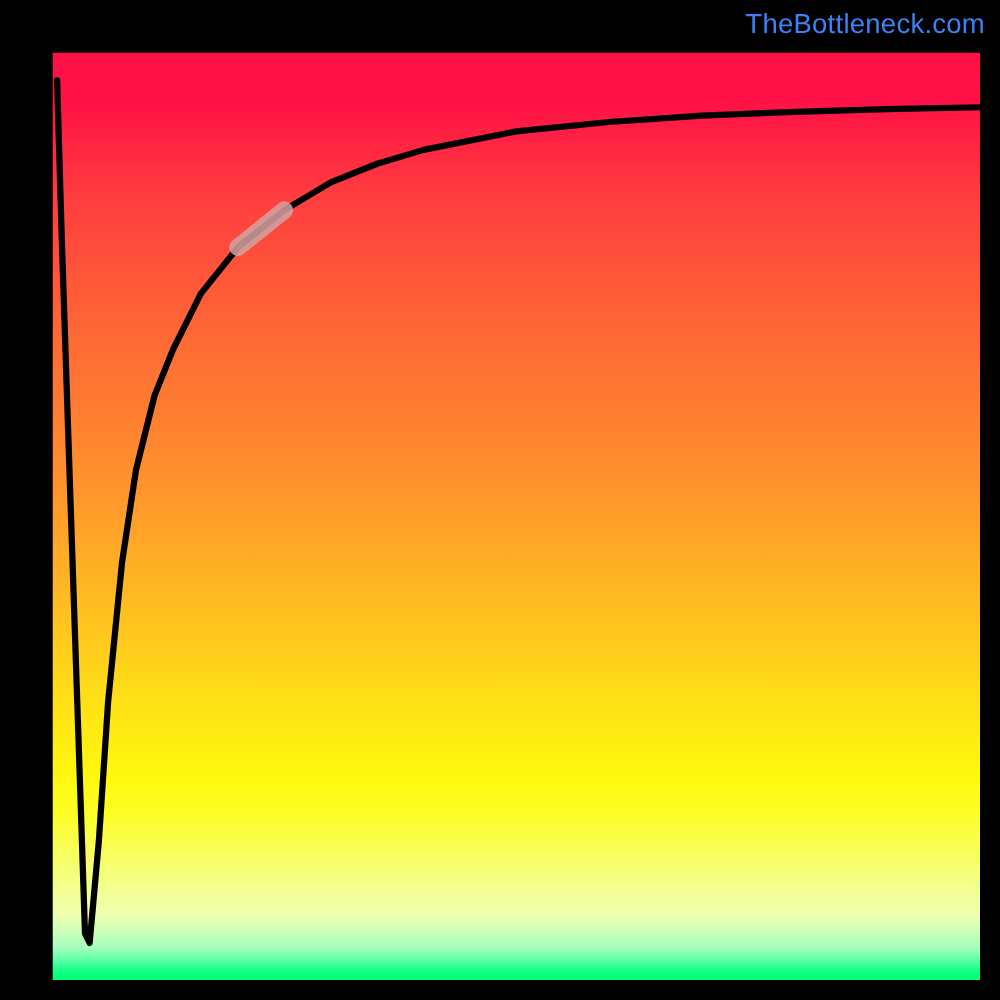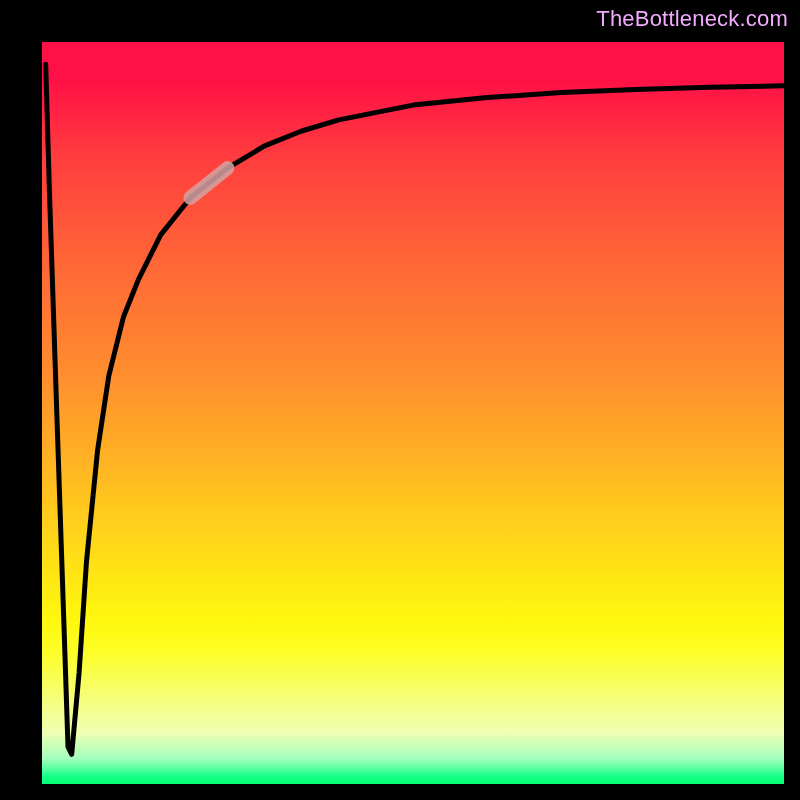--- a/index.html
+++ b/index.html
@@ -36,21 +36,21 @@
       #14ff86 99%,
       #00ff74 100%
     );
     border: 8px solid #000;
     box-sizing: border-box;
   }
   .attrib {
     position: absolute;
     top: 6px;
     right: 12px;
-    color: #f0abfc;
+    color: #3b82f6;
     font-size: 22px;
     font-weight: 500;
     letter-spacing: 0.2px;
     user-select: none;
   }
   svg.curve {
     position: absolute;
     left: 0;
     top: 0;
     width: 100%;

